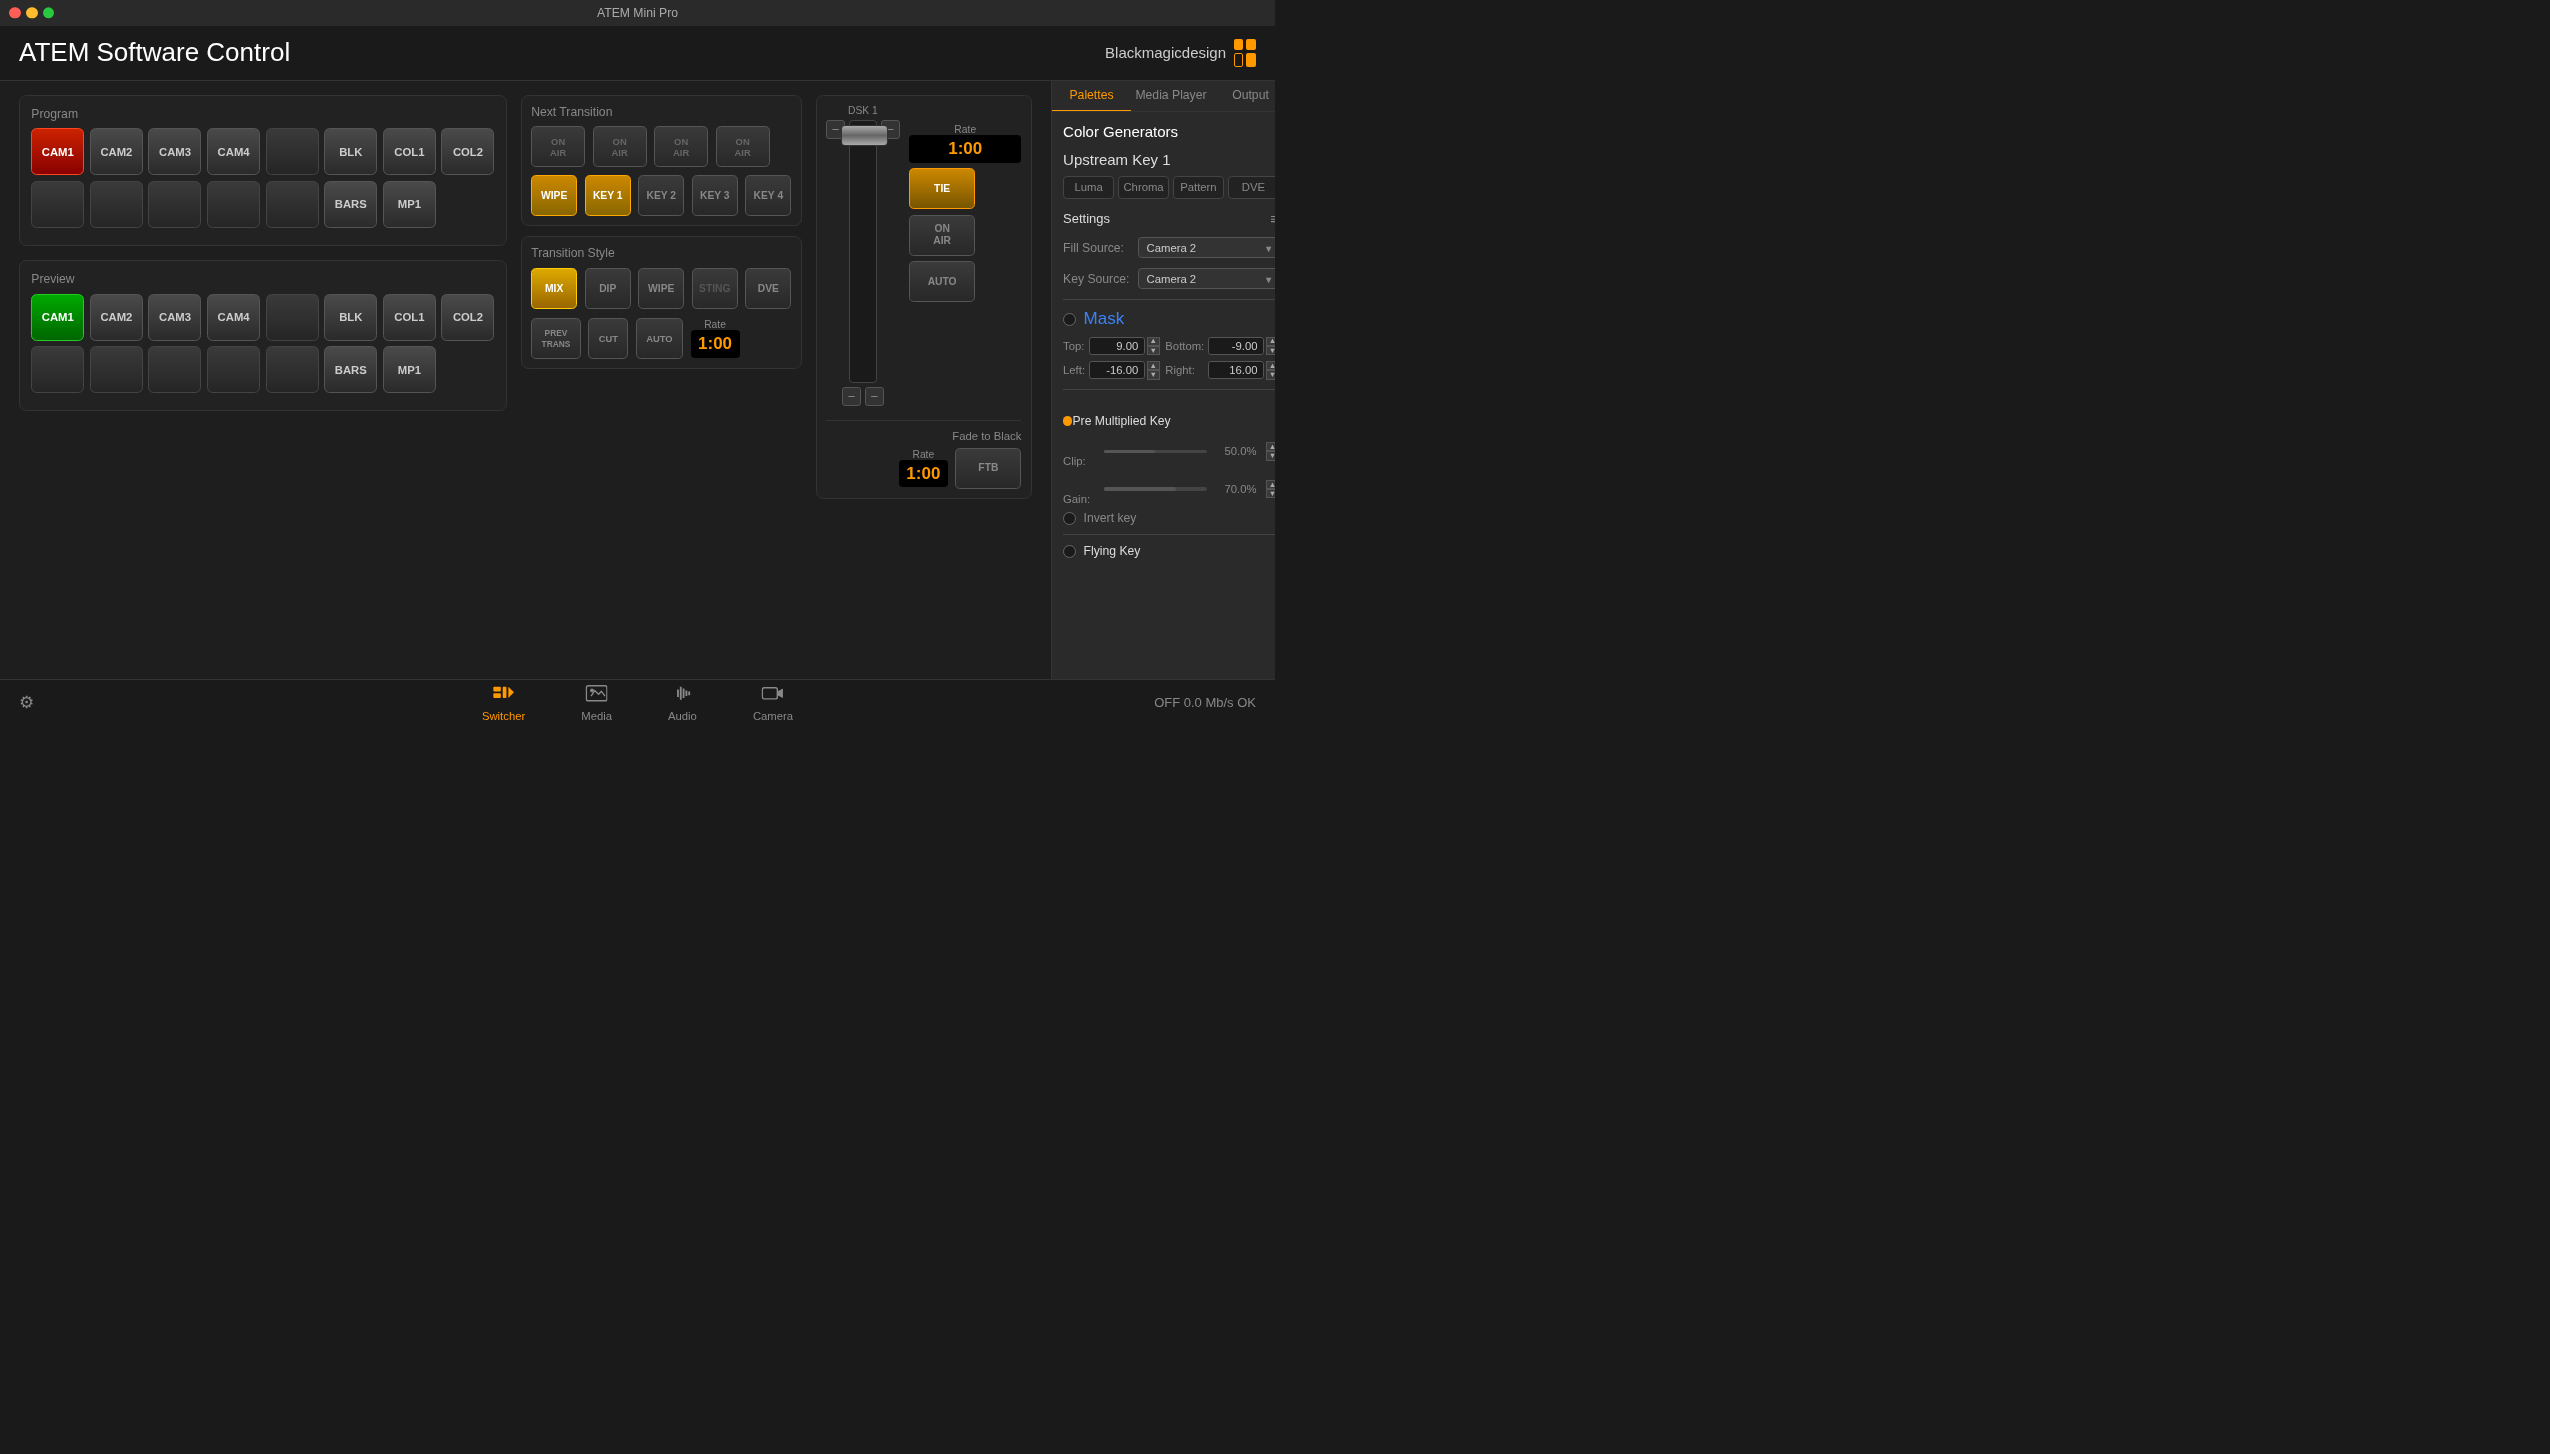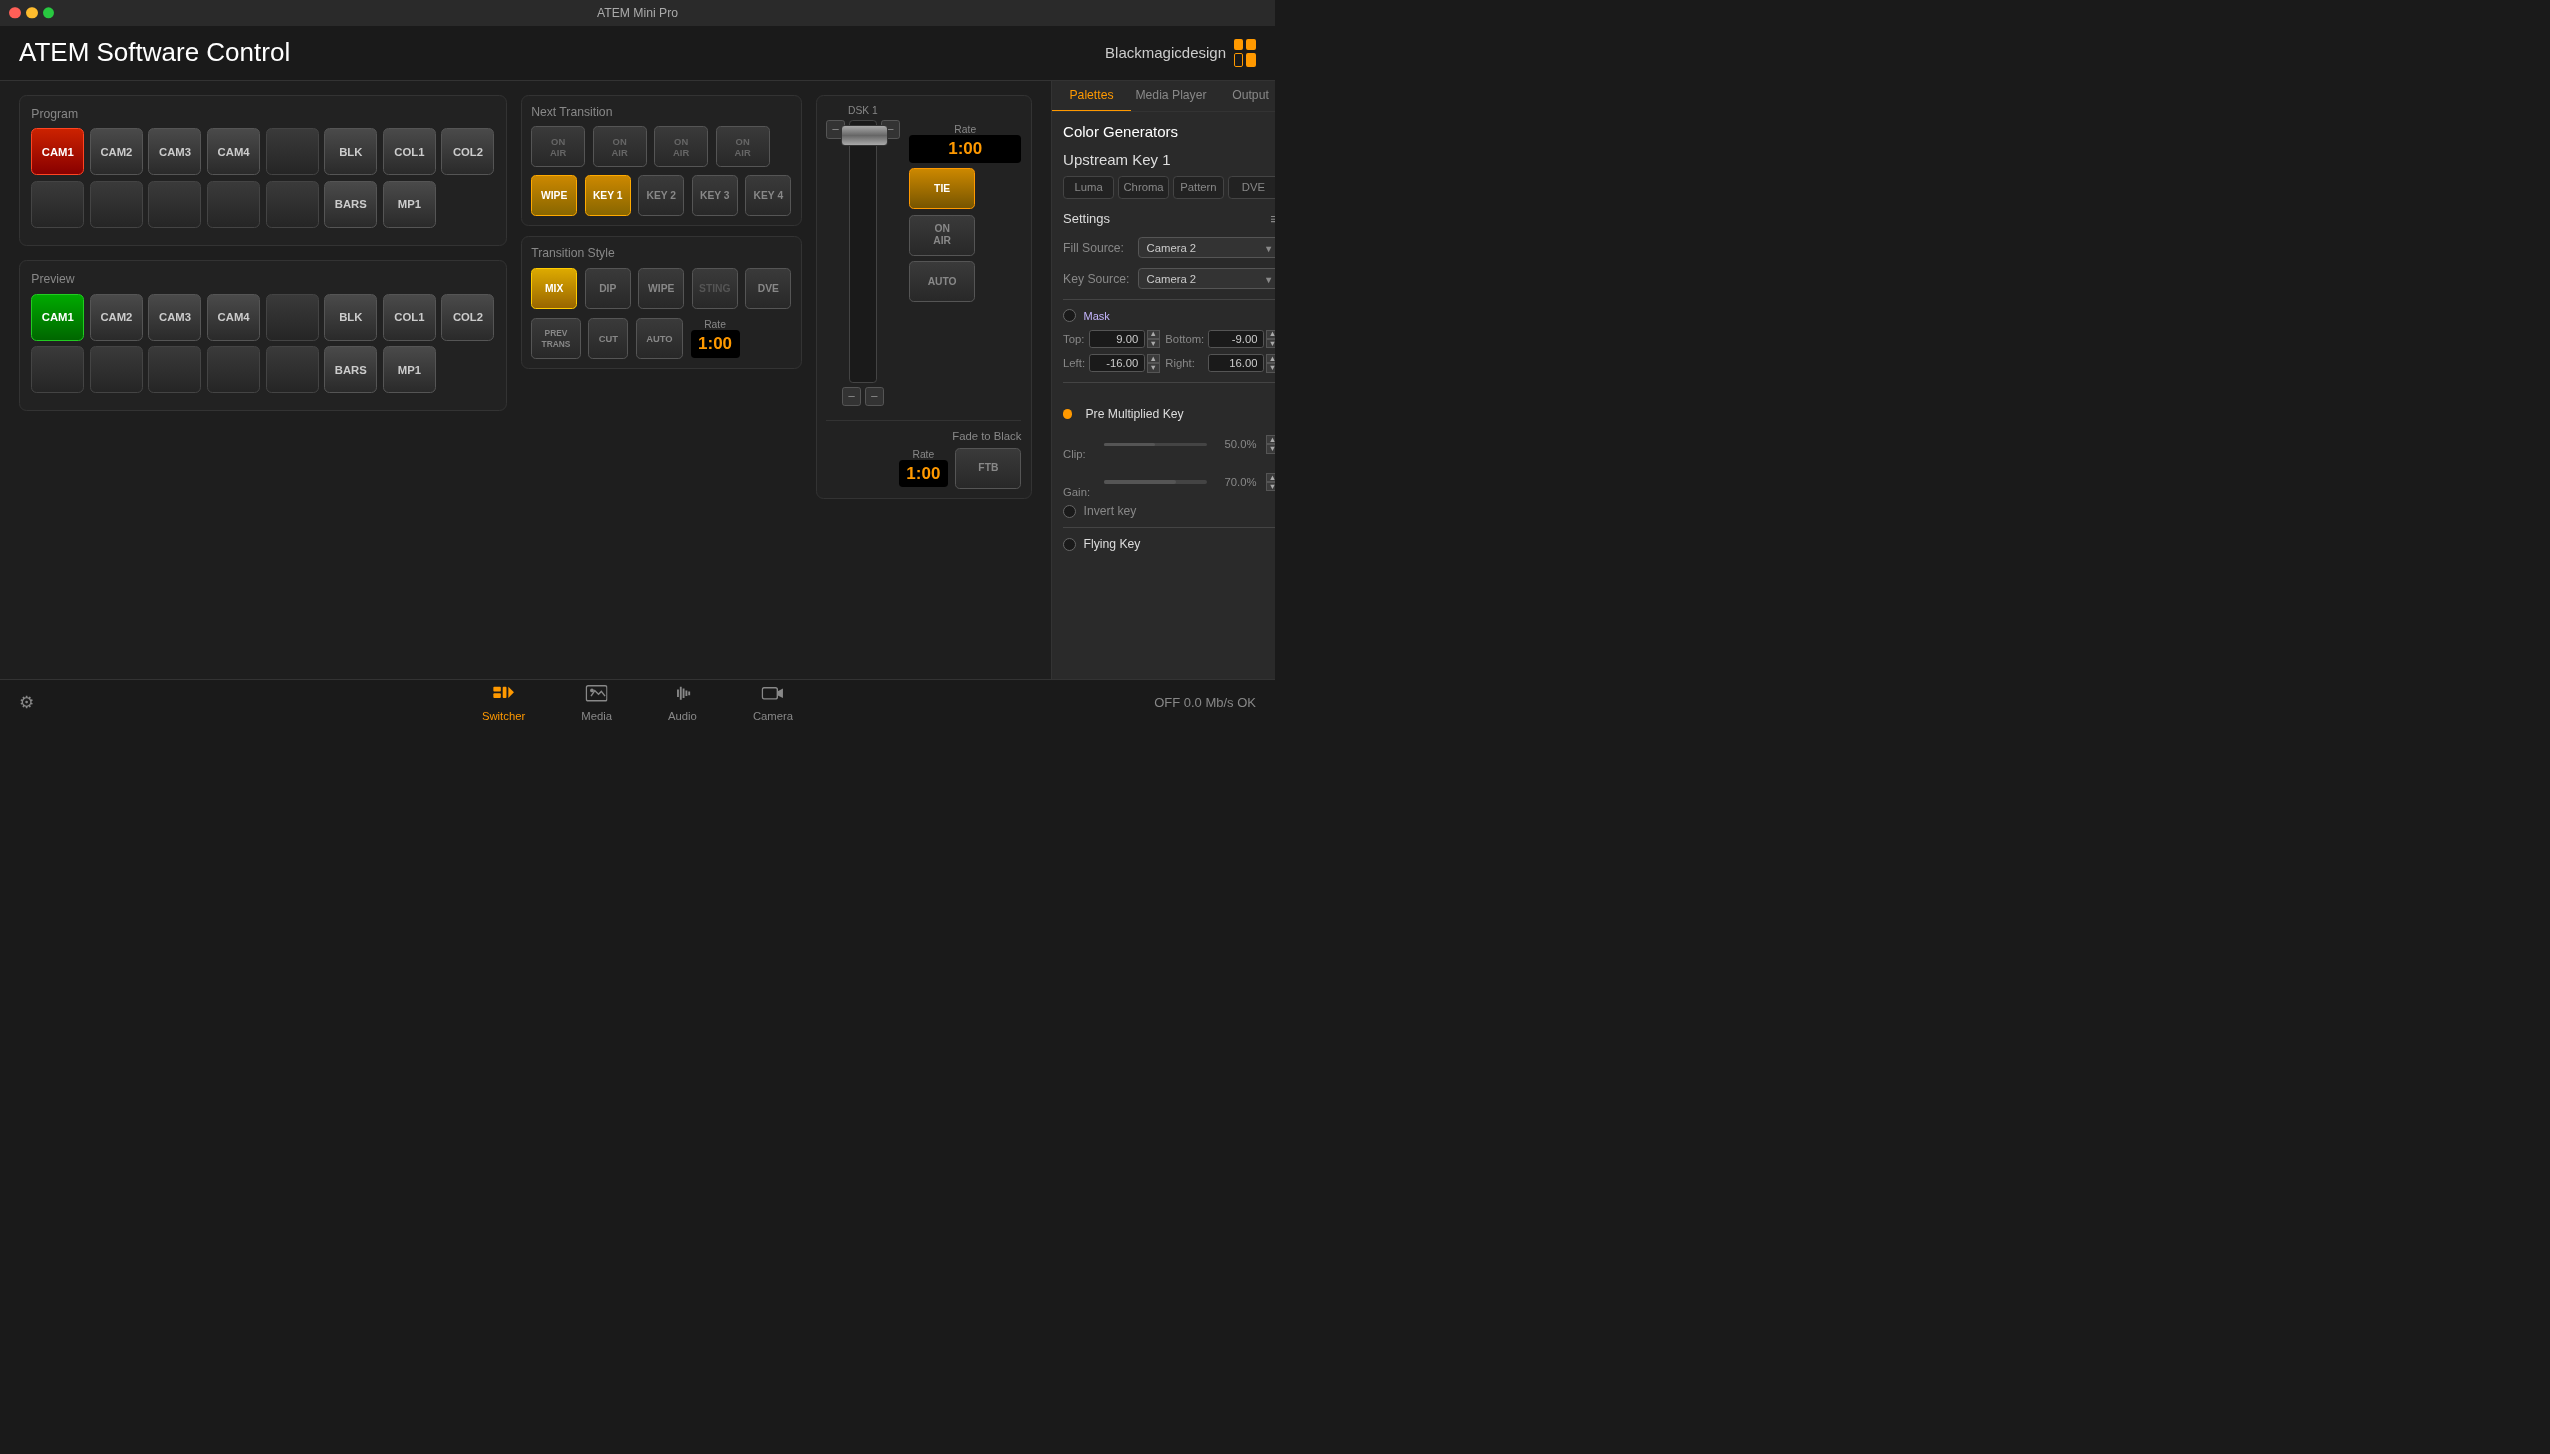--- a/index.html
+++ b/index.html
@@ -441,22 +441,22 @@
     .checkbox-circle {
       width: 13px;
       height: 13px;
       border-radius: 50%;
       border: 0.9px solid #666;
       background: #1a1a1a;
       flex-shrink: 0;
     }
 
     .mask-label {
-      font-size: 11px;
-      color: #c4b5fd;
+      font-size: 17px;
+      color: #3b82f6;
     }
 
     .mask-grid {
       display: grid;
       grid-template-columns: 1fr 1fr;
       gap: 5.6px;
       margin-bottom: 7.5px;
     }
 
     .mask-field-row {
@@ -498,21 +498,21 @@
       cursor: pointer;
       display: flex;
       align-items: center;
       justify-content: center;
       line-height: 1;
     }
 
     .pre-mult-row {
       display: flex;
       align-items: center;
-      gap: 13px;
+      gap: 0;
       margin-bottom: 7.5px;
       margin-top: 24px;
     }
 
     .orange-dot {
       width: 9.4px;
       height: 9.4px;
       border-radius: 50%;
       background: #f90;
       flex-shrink: 0;

